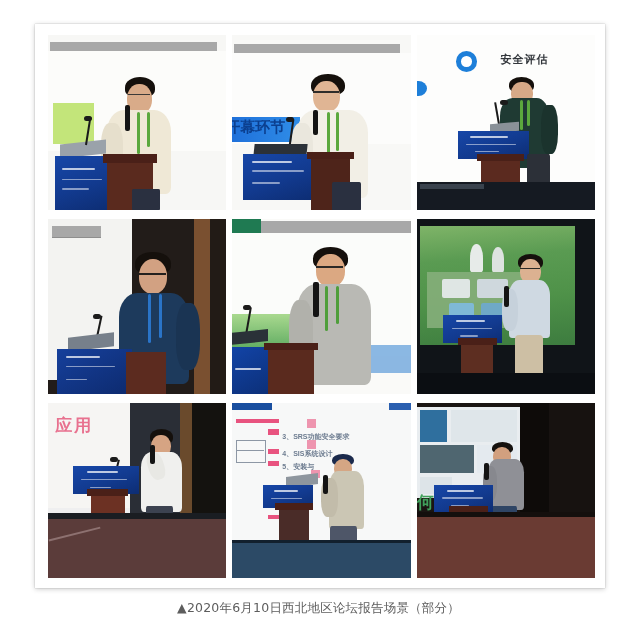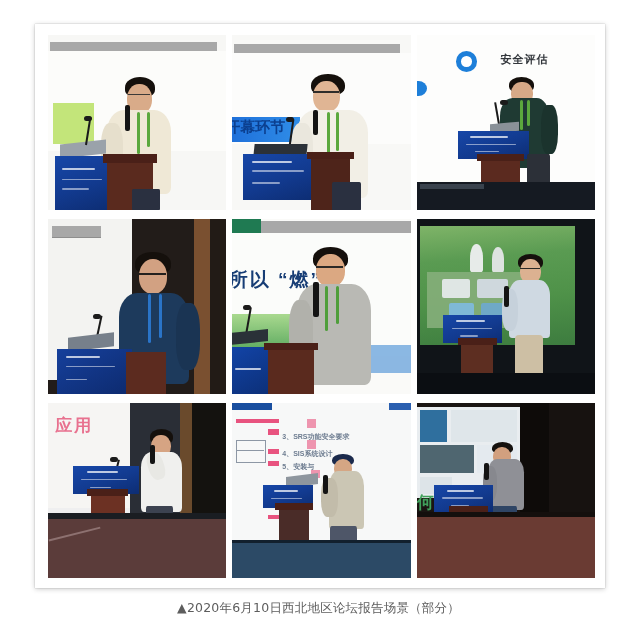--- a/index.html
+++ b/index.html
@@ -295,21 +295,20 @@
         <div class="podium" style="left:44%;top:76%;width:22%;height:24%;background:#5c2b1f;"></div>
       </div>
     </div>
 
     <div class="cell" title="Speaker with glasses in grey shirt with green lanyard holding microphone in front of slide with large Chinese text">
       <div class="scene blur">
         <div class="wall" style="background:#fafaf8"></div>
         <div class="grey-bar" style="left:16%;top:1%;width:84%;height:7%;"></div>
         <div style="position:absolute;left:0;top:0;width:16%;height:8%;background:#1f7a52;"></div>
         <div class="screen" style="left:0;top:8%;width:100%;height:70%;background:#fbfcfa;"></div>
-        <div class="slide-text" style="left:-2%;top:29%;font-size:19px;color:#173d75;letter-spacing:2px;">所以 “燃”</div>
         <div style="position:absolute;left:0;top:54%;width:62%;height:22%;background:linear-gradient(180deg,#a9d98f,#5aa85e);"></div>
         <div style="position:absolute;left:66%;top:72%;width:34%;height:16%;background:#2f7fd0;opacity:.55;"></div>
 
         <div class="hair" style="left:45%;top:16%;width:20%;height:13%;"></div>
         <div class="head" style="left:47%;top:20%;width:16%;height:19%;background:#dba882;"></div>
         <div class="glasses" style="left:47%;top:27%;width:15%;border-top:2px solid #2b2926;"></div>
         <div class="torso" style="left:36%;top:37%;width:42%;height:58%;background:#b9b9b4;"></div>
         <div class="arm" style="left:32%;top:46%;width:13%;height:36%;background:#b1b1ab;"></div>
         <div class="lanyard" style="left:52%;top:38%;height:26%;background:#4f9e3b;"></div>
         <div class="lanyard" style="left:58%;top:38%;height:22%;background:#4f9e3b;"></div>

